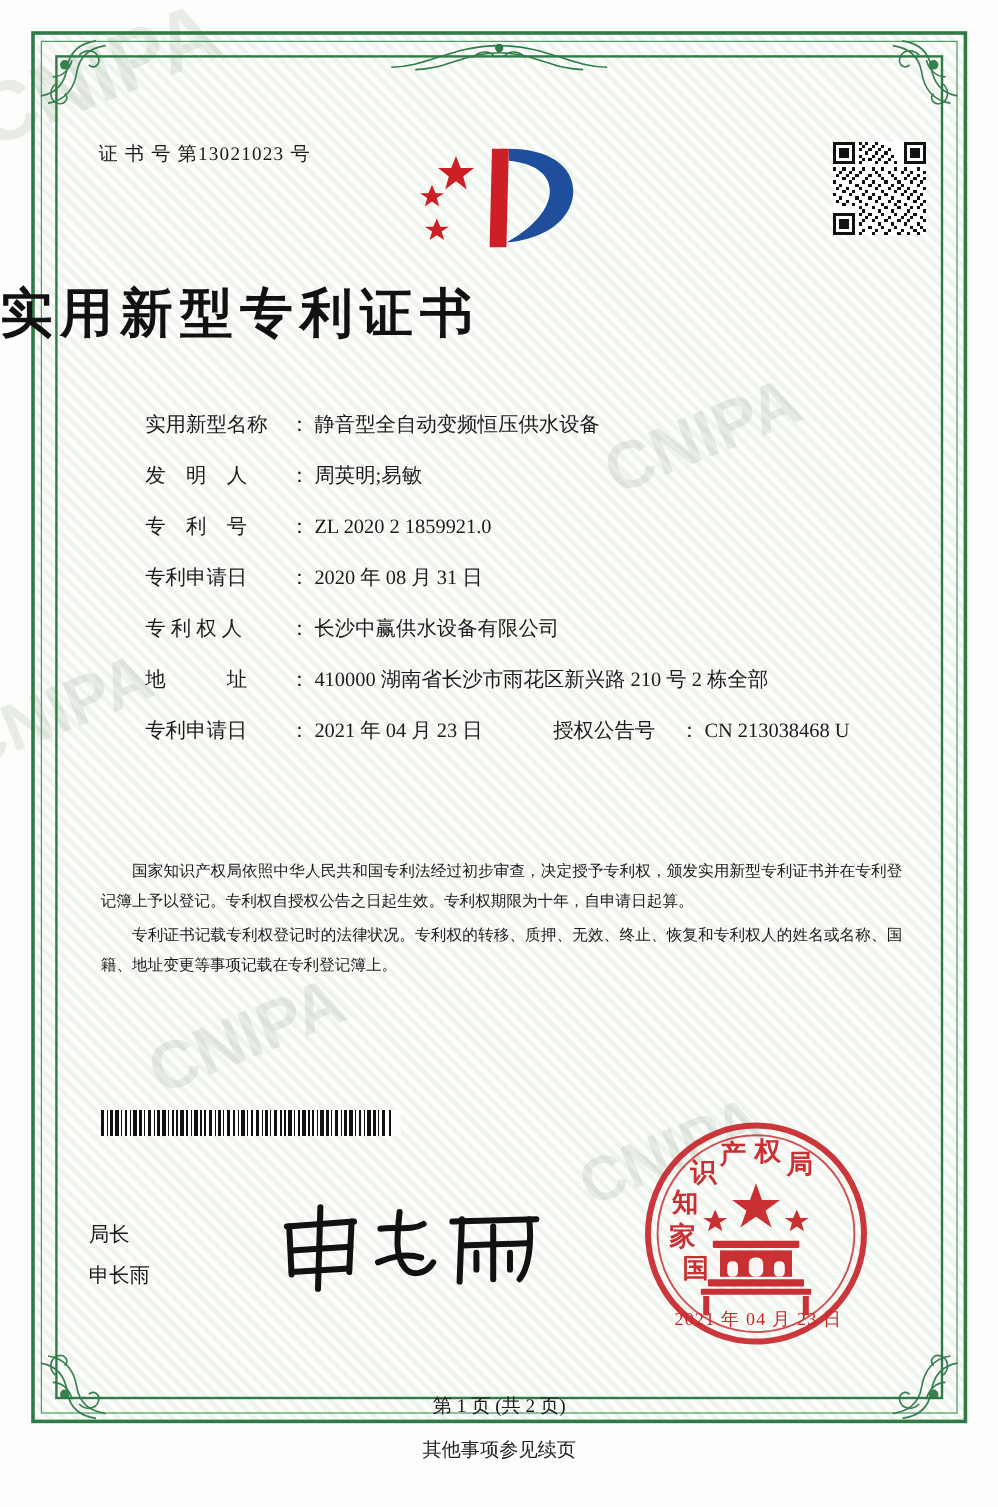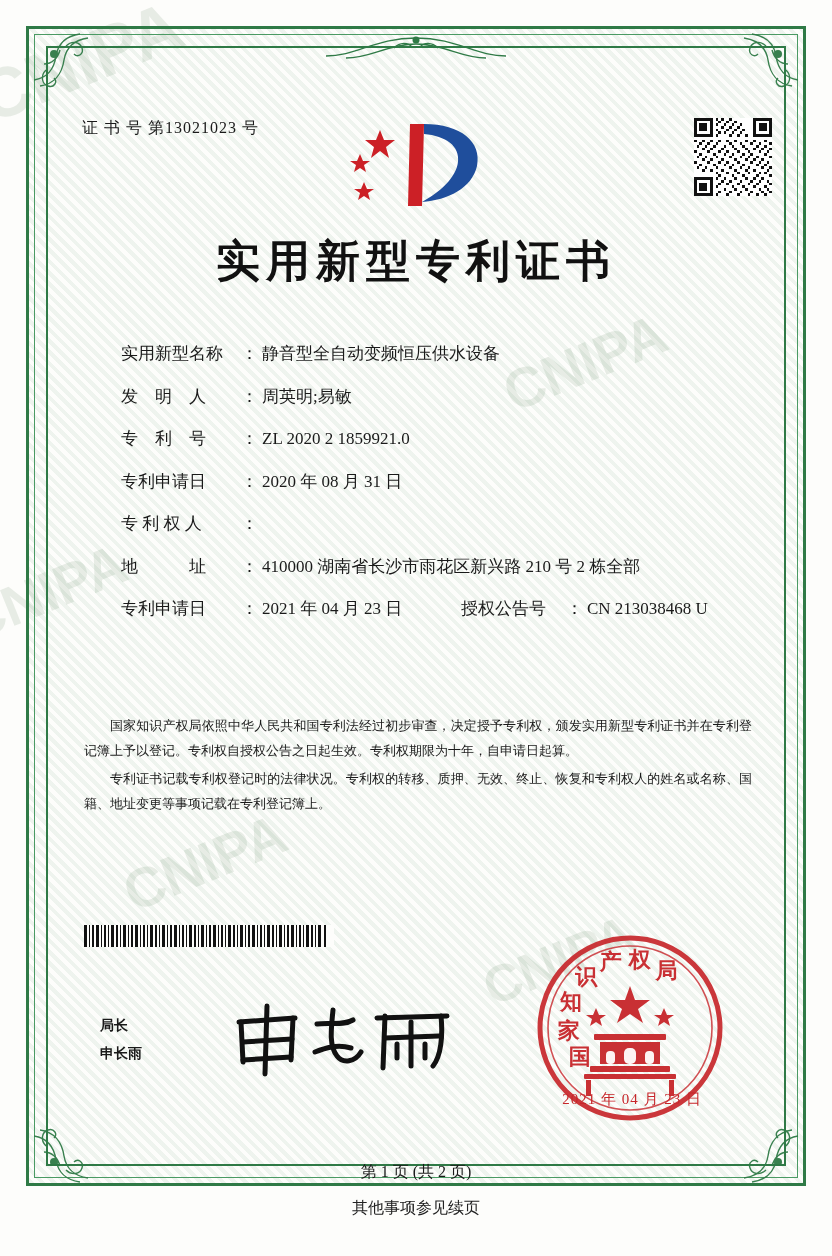--- a/index.html
+++ b/index.html
@@ -110,21 +110,21 @@
     top: 108px;
     width: 160px; height: 108px;
   }
   .logo svg { display:block; }
 
   
   .main-title {
     position: absolute;
     left: 0; right: 0;
     top: 232px;
-    text-align: center;
+    text-align: left;
     font-family: "Liberation Serif", serif;
     font-size: 44px;
     font-weight: bold;
     letter-spacing: 6px;
     color: #111;
   }
 
   
   .fields {
     position: absolute;
@@ -182,25 +182,25 @@
     left: 84px;
     top: 925px;
     width: 250px;
     height: 22px;
   }
   .barcode svg { display: block; }
 
   
   .sig-labels {
     position: absolute;
-    left: 100px;
+    left: 74px;
     top: 1012px;
-    font-size: 14px;
+    font-size: 17px;
     line-height: 2.0;
-    font-weight: 700;
+    font-weight: 400;
   }
   .handwriting {
     position: absolute;
     left: 225px;
     top: 1000px;
     width: 230px;
     height: 80px;
     color: #111;
   }
   .handwriting svg { display: block; }
@@ -543,20 +543,21 @@
 
     <div class="field-row">
       <span class="field-label">专利申请日</span>
       <span class="field-colon">：</span>
       <span class="field-value">2020 年 08 月 31 日</span>
     </div>
 
     <div class="field-row">
       <span class="field-label">专 利 权 人</span>
       <span class="field-colon">：</span>
+      <span class="field-value">长沙中赢供水设备有限公司</span>
     </div>
 
     <div class="field-row">
       <span class="field-label">地　　　址</span>
       <span class="field-colon">：</span>
       <span class="field-value">410000 湖南省长沙市雨花区新兴路 210 号 2 栋全部</span>
     </div>
 
     <div class="field-row two-col">
       <span class="col-a">

